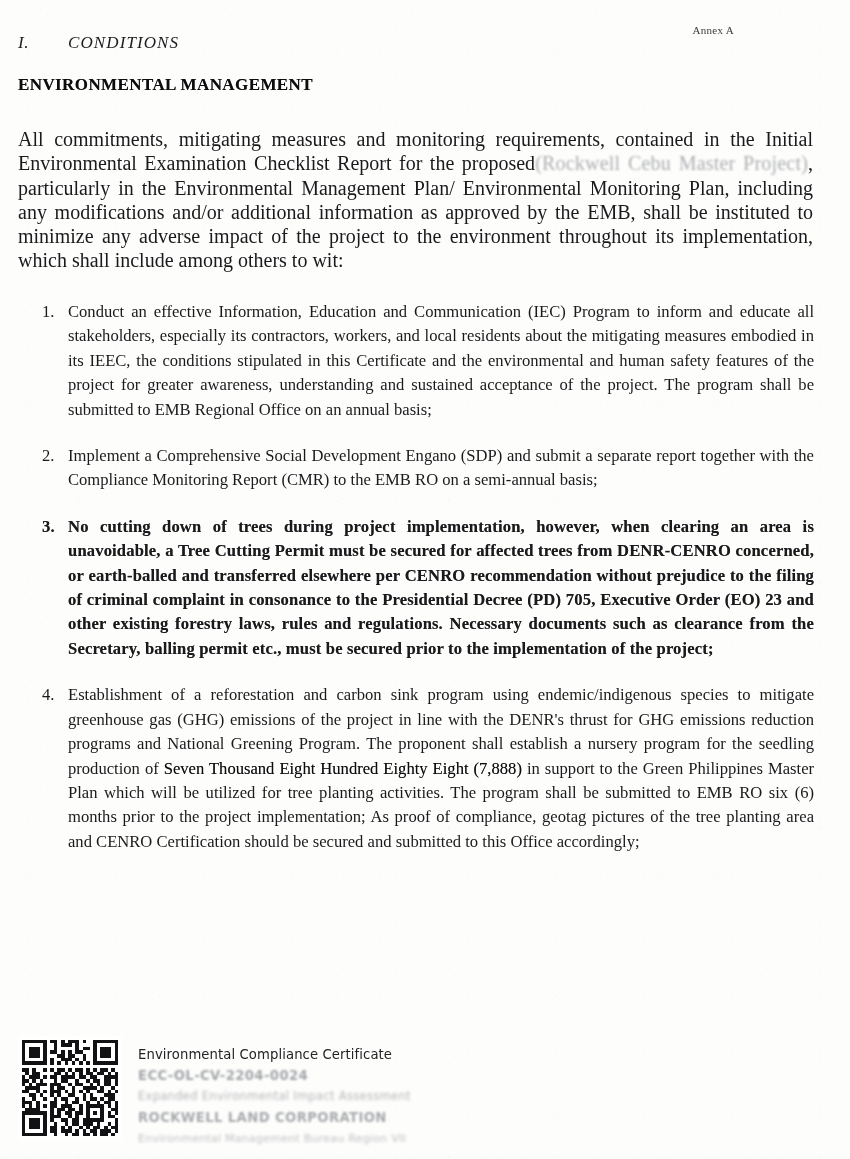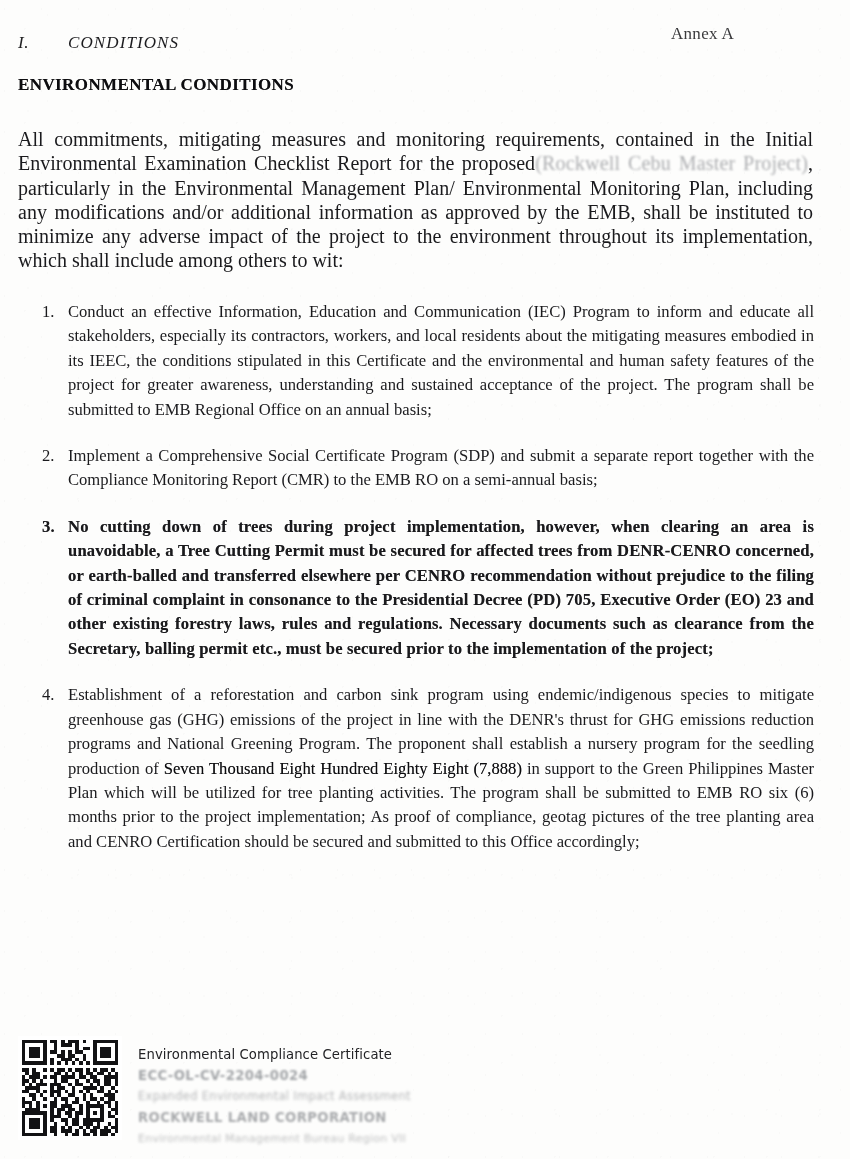--- a/index.html
+++ b/index.html
@@ -24,21 +24,21 @@
       radial-gradient(circle at 78% 35%, rgba(0,0,0,0.015) 0 1px, transparent 1px),
       radial-gradient(circle at 63% 88%, rgba(0,0,0,0.013) 0 1px, transparent 1px);
     background-size: 37px 41px, 53px 47px, 61px 43px, 44px 59px;
   }
 
   
   .annex-label {
     position: absolute;
     top: 24px;
     right: 116px;
-    font-size: 17px;
+    font-size: 11px;
     letter-spacing: 0.3px;
     color: #3a3a3c;
     filter: blur(0.25px);
   }
 
   .section-head {
     position: absolute;
     top: 33px;
     left: 18px;
     right: 60px;
@@ -212,34 +212,34 @@
 <body>
 
 <div class="page">
 
   <div class="annex-label">Annex A</div>
 
   <div class="section-head">
     <span class="numeral">I.</span><span class="title">CONDITIONS</span>
   </div>
 
-  <div class="subject-head">ENVIRONMENTAL CONDITIONS</div>
+  <div class="subject-head">ENVIRONMENTAL MANAGEMENT</div>
 
   <div class="body-block">
     <p class="lede"><span>All commitments, mitigating measures and monitoring requirements, contained in the Initial Environmental Examination Checklist Report for the proposed</span><span class="redacted">(Rockwell Cebu Master Project)</span><span>, particularly in the Environmental Management Plan/ Environmental Monitoring Plan, including any modifications and/or additional information as approved by the EMB, shall be instituted to minimize any adverse impact of the project to the environment throughout its implementation, which shall include among others to wit:</span></p>
   </div>
 
   <ol class="conditions">
 
     <li class="item-1">
       <span class="marker">1.</span><span>Conduct an effective Information, Education and Communication (IEC) Program to inform and educate all stakeholders, especially its contractors, workers,  and local residents about the mitigating measures embodied in its IEEC, the conditions stipulated in this Certificate and the environmental and human safety features of the project for greater awareness, understanding and sustained acceptance of the project. The program shall be submitted to EMB Regional Office on an annual basis;</span>
     </li>
 
     <li class="item-2">
-      <span class="marker">2.</span><span>Implement a Comprehensive Social Certificate Program (SDP) and submit a separate report together with the Compliance Monitoring Report (CMR) to the EMB RO on a semi-annual basis;</span>
+      <span class="marker">2.</span><span>Implement a Comprehensive Social Development Engano (SDP) and submit a separate report together with the Compliance Monitoring Report (CMR) to the EMB RO on a semi-annual basis;</span>
     </li>
 
     <li class="item-3 emphasis">
       <span class="marker">3.</span><span>No cutting down of trees during project implementation, however, when clearing an area is unavoidable, a Tree Cutting Permit must be secured for affected trees from DENR-CENRO concerned, or earth-balled and transferred elsewhere per CENRO recommendation without prejudice to the filing of criminal complaint in consonance to the Presidential Decree (PD) 705, Executive Order (EO) 23 and other existing forestry laws, rules and regulations. Necessary documents such as clearance from the Secretary, balling permit etc., must be secured prior to the implementation of the project;</span>
     </li>
 
     <li class="item-4">
       <span class="marker">4.</span><span>Establishment of a reforestation and carbon sink program using endemic/indigenous species to mitigate greenhouse gas (GHG) emissions of the project in line with the DENR's thrust for GHG emissions reduction programs and National Greening Program. The proponent shall establish a nursery program for the seedling production of </span><span class="strong-inline">Seven Thousand Eight Hundred Eighty Eight (7,888)</span><span> in support to the Green Philippines Master Plan which will be utilized for tree planting activities. The program shall be submitted to EMB RO six (6) months prior to the project implementation; As proof of compliance, geotag pictures of the tree planting area and CENRO Certification should be secured and submitted to this Office accordingly;</span>
     </li>
 

